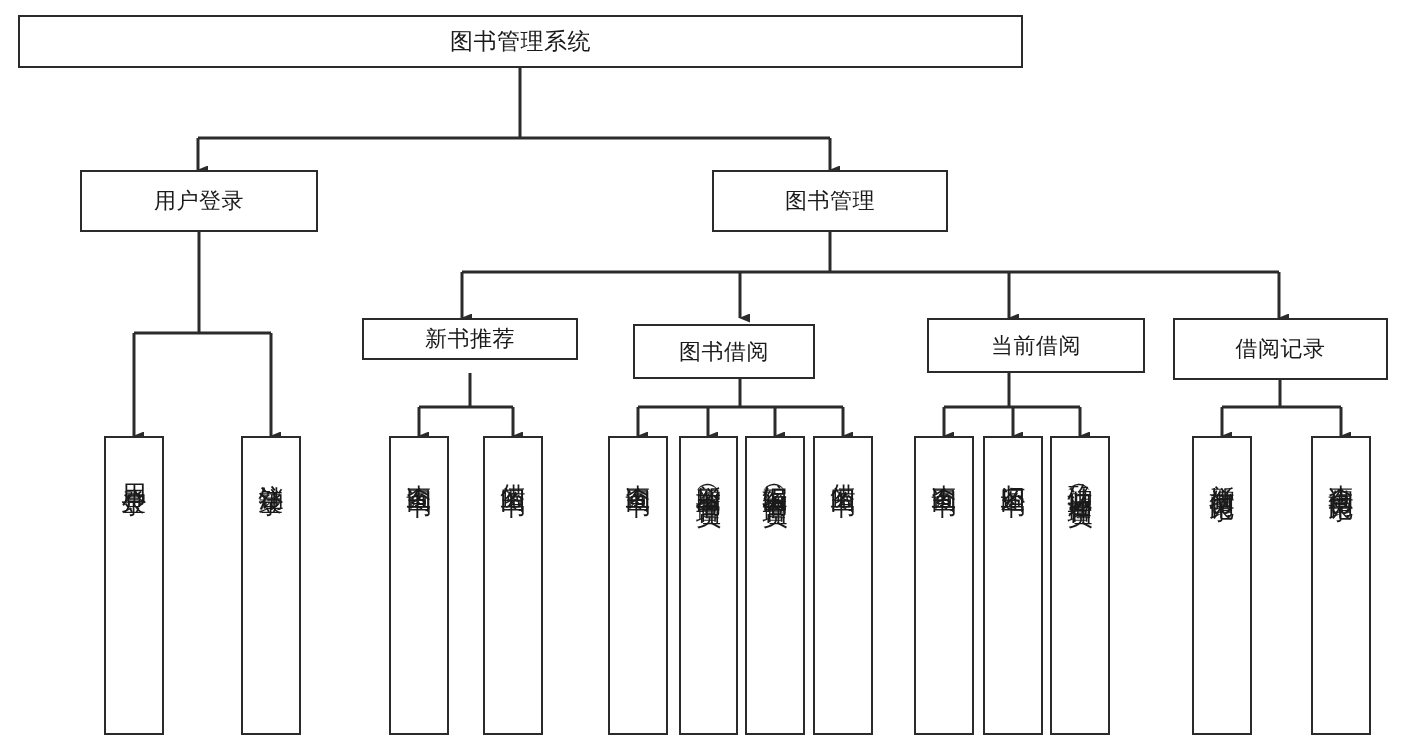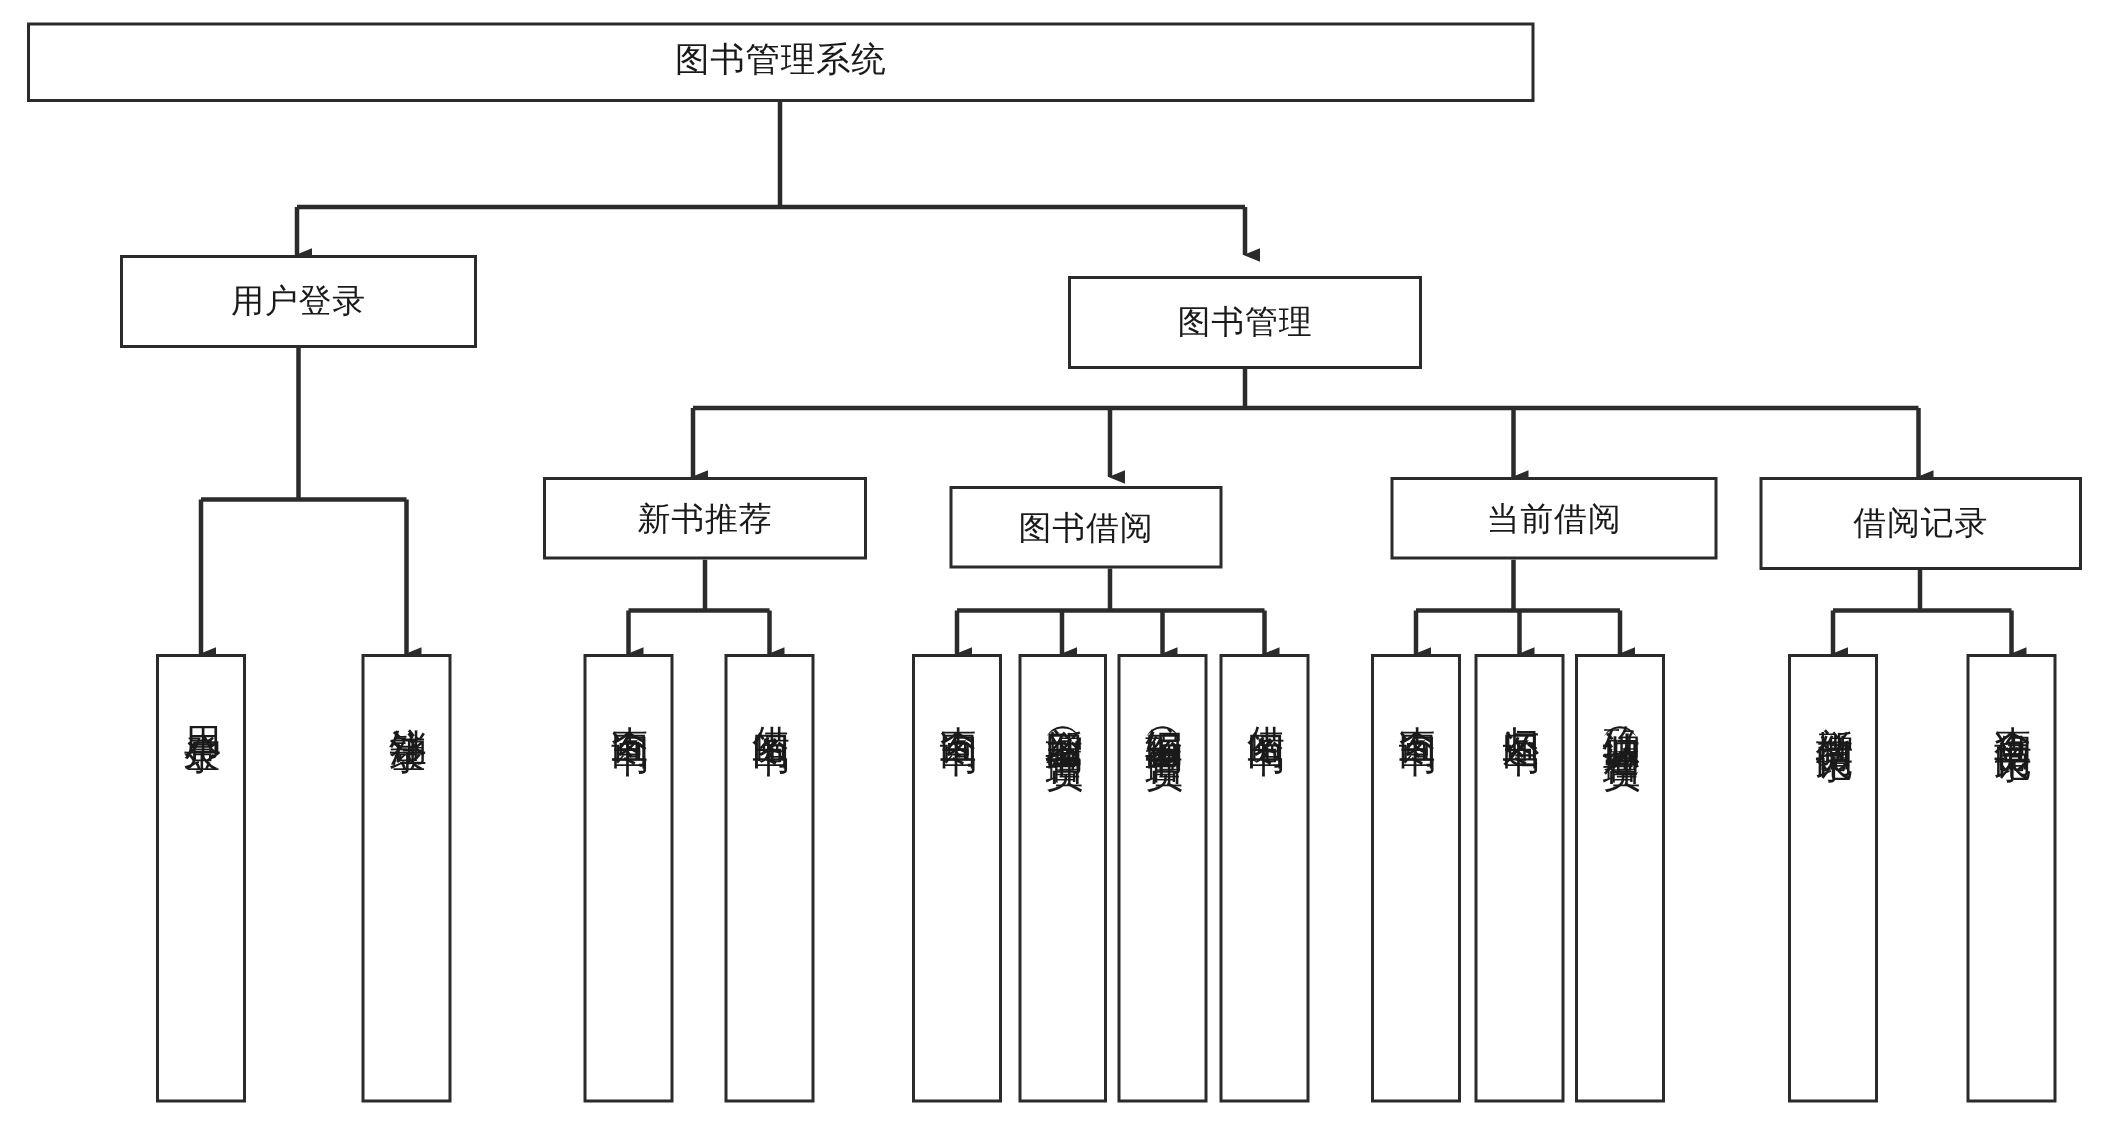--- a/index.html
+++ b/index.html
@@ -43,21 +43,20 @@
     line-height: 1.08;
     letter-spacing: 0.5px;
   }
   
   .node.horiz .node-label {
     font-size: 22px;
     white-space: nowrap;
   }
   .node.root .node-label {
     font-size: 23px;
-    font-family: Liberation Mono, monospace;
   }
   
   .node.vert {
     align-items: flex-start;
     justify-content: center;
     padding-top: 26px;
   }
   .node.vert .node-label {
     writing-mode: vertical-rl;
     text-orientation: upright;
@@ -126,26 +125,26 @@
   </svg>
 
   <div class="node root horiz" id="node-root" style="left: 18px; top: 15px; width: 1005px; height: 53px;">
     <span class="node-label">图书管理系统</span>
   </div>
 
   <div id="level2-container">
       <div class="node horiz" id="node-user-login" style="left: 80px; top: 170px; width: 238px; height: 62px;">
         <span class="node-label">用户登录</span>
       </div>
-      <div class="node horiz" id="node-book-manage" style="left: 712px; top: 170px; width: 236px; height: 62px; margin-top: 14px;">
+      <div class="node horiz" id="node-book-manage" style="left: 712px; top: 170px; width: 236px; height: 62px;">
         <span class="node-label">图书管理</span>
       </div>
     </div>
   <div id="level3-container">
-      <div class="node horiz" id="node-new-book-rec" style="left: 362px; top: 318px; width: 216px; height: 55px;">
+      <div class="node horiz" id="node-new-book-rec" style="left: 362px; top: 318px; width: 216px; height: 42px;">
         <span class="node-label">新书推荐</span>
       </div>
       <div class="node horiz" id="node-book-borrow" style="left: 633px; top: 324px; width: 182px; height: 55px;">
         <span class="node-label">图书借阅</span>
       </div>
       <div class="node horiz" id="node-current-borrow" style="left: 900px; top: 318px; width: 218px; height: 55px; margin-left: 27px;">
         <span class="node-label">当前借阅</span>
       </div>
       <div class="node horiz" id="node-borrow-record" style="left: 1173px; top: 318px; width: 215px; height: 62px;">
         <span class="node-label">借阅记录</span>

